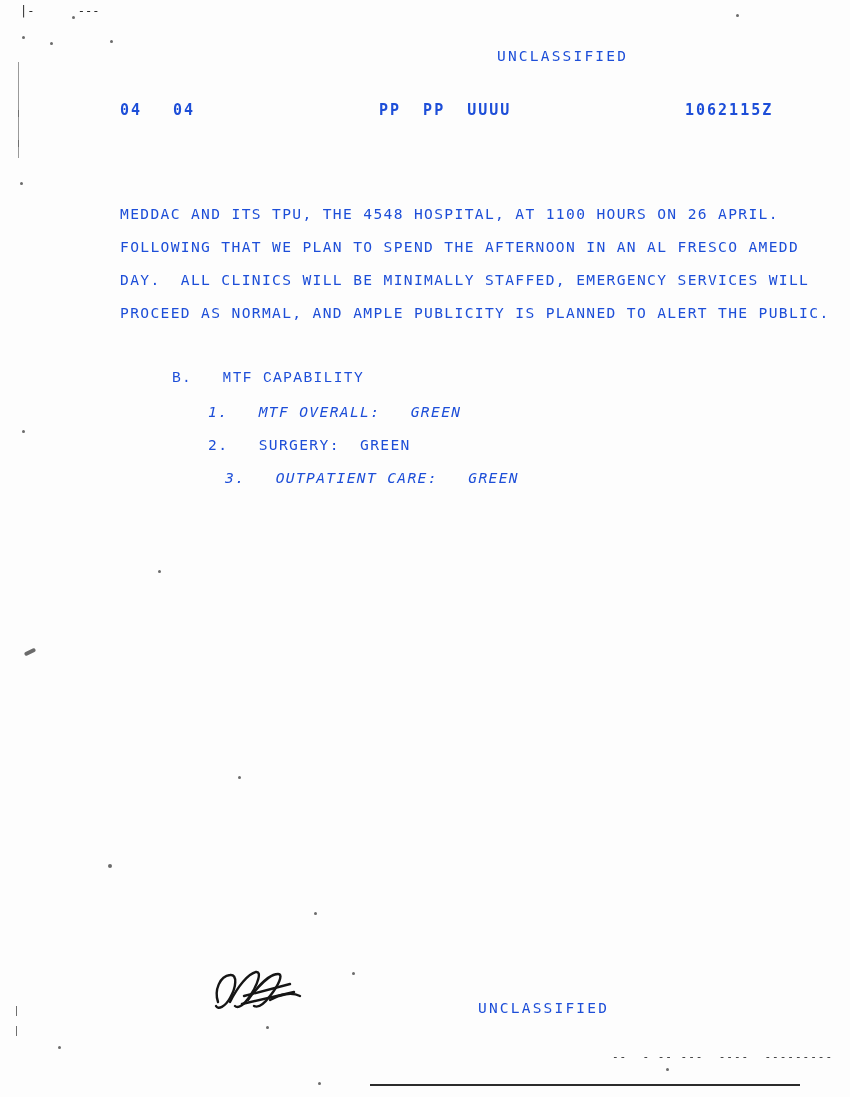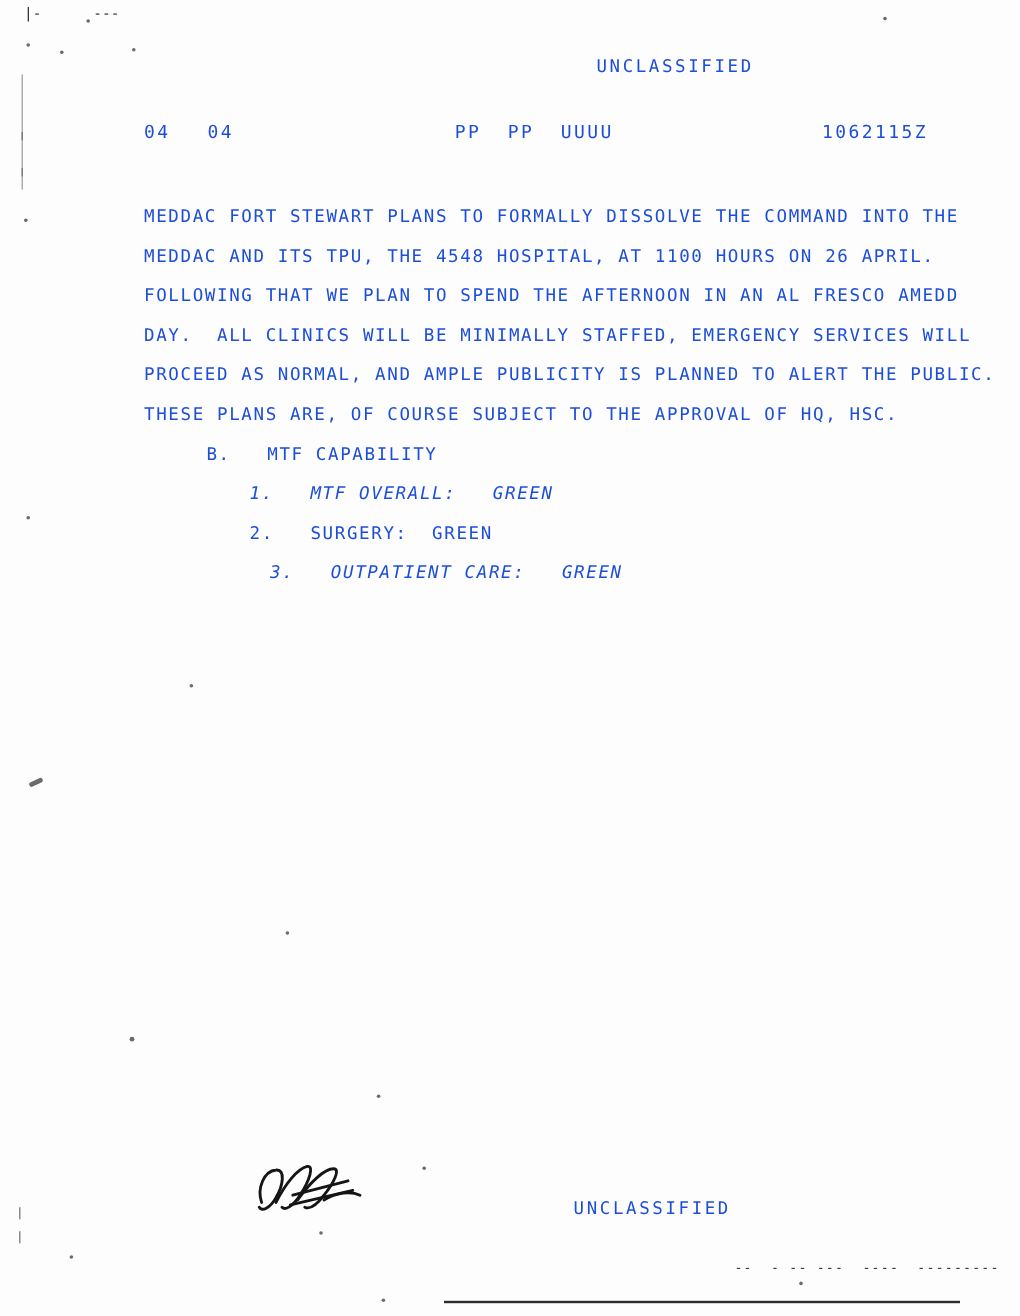--- a/index.html
+++ b/index.html
@@ -33,20 +33,21 @@
     font-size: 14.5px;
     color: #1d4ed8;
   }
   .classification {
     letter-spacing: 2.2px;
     font-size: 14.5px;
   }
   .hdr-line {
     letter-spacing: 2.0px;
     font-size: 15px;
+    font-weight: bold;
   }
   .body-line {
     font-size: 14.6px;
     letter-spacing: 1.35px;
   }
   .signature {
     position: absolute;
     left: 208px;
     top: 962px;
     width: 110px;
@@ -125,28 +126,26 @@
   <div class="tick" style="left:16px; top:1006px; height:10px;"></div>
   <div class="tick" style="left:16px; top:1026px; height:10px;"></div>
 
   <div class="doc-text classification" style="left:497px; top:48px;">UNCLASSIFIED</div>
 
   <div class="doc-text hdr-line" style="left:120px; top:101px;">04</div>
   <div class="doc-text hdr-line" style="left:173px; top:101px;">04</div>
   <div class="doc-text hdr-line" style="left:379px; top:101px;">PP  PP  UUUU</div>
   <div class="doc-text hdr-line" style="left:685px; top:101px;">1062115Z</div>
 
-  <div class="doc-text body-line" style="left:120px; top:172px;">MEDDAC FORT STEWART PLANS TO FORMALLY DISSOLVE THE COMMAND INTO THE</div>
   <div class="doc-text body-line" style="left:120px; top:205px;">MEDDAC AND ITS TPU, THE 4548 HOSPITAL, AT 1100 HOURS ON 26 APRIL.</div>
   <div class="doc-text body-line" style="left:120px; top:238px;">FOLLOWING THAT WE PLAN TO SPEND THE AFTERNOON IN AN AL FRESCO AMEDD</div>
   <div class="doc-text body-line" style="left:120px; top:271px;">DAY.  ALL CLINICS WILL BE MINIMALLY STAFFED, EMERGENCY SERVICES WILL</div>
   <div class="doc-text body-line" style="left:120px; top:304px;">PROCEED AS NORMAL, AND AMPLE PUBLICITY IS PLANNED TO ALERT THE PUBLIC.</div>
-  <div class="doc-text body-line" style="left:120px; top:337px;">THESE PLANS ARE, OF COURSE SUBJECT TO THE APPROVAL OF HQ, HSC.</div>
 
-  <div class="doc-text body-line" style="left:172px; top:370px;">B.   MTF CAPABILITY</div>
+  <div class="doc-text body-line" style="left:172px; top:370px;font-family:Liberation Mono, monospace;">B.   MTF CAPABILITY</div>
   <div class="doc-text body-line" style="left:208px; top:403px;font-style:italic;">1.   MTF OVERALL:   GREEN</div>
   <div class="doc-text body-line" style="left:208px; top:436px;">2.   SURGERY:  GREEN</div>
   <div class="doc-text body-line" style="left:225px; top:469px;font-style:italic;">3.   OUTPATIENT CARE:   GREEN</div>
 
   <svg class="signature" viewBox="0 0 110 58">
     <g fill="none" stroke="#151515" stroke-width="2.4" stroke-linecap="round">
       <path d="M10,40 C6,28 12,14 22,13 C30,12 28,26 22,36 C17,45 10,48 8,44"></path>
       <path d="M22,40 C30,24 40,12 48,10 C54,9 50,22 42,34 C36,43 30,47 27,44"></path>
       <path d="M40,38 C50,24 62,12 70,12 C76,12 70,24 62,34 C56,42 50,46 46,44"></path>
       <path d="M36,34 L82,22"></path>

